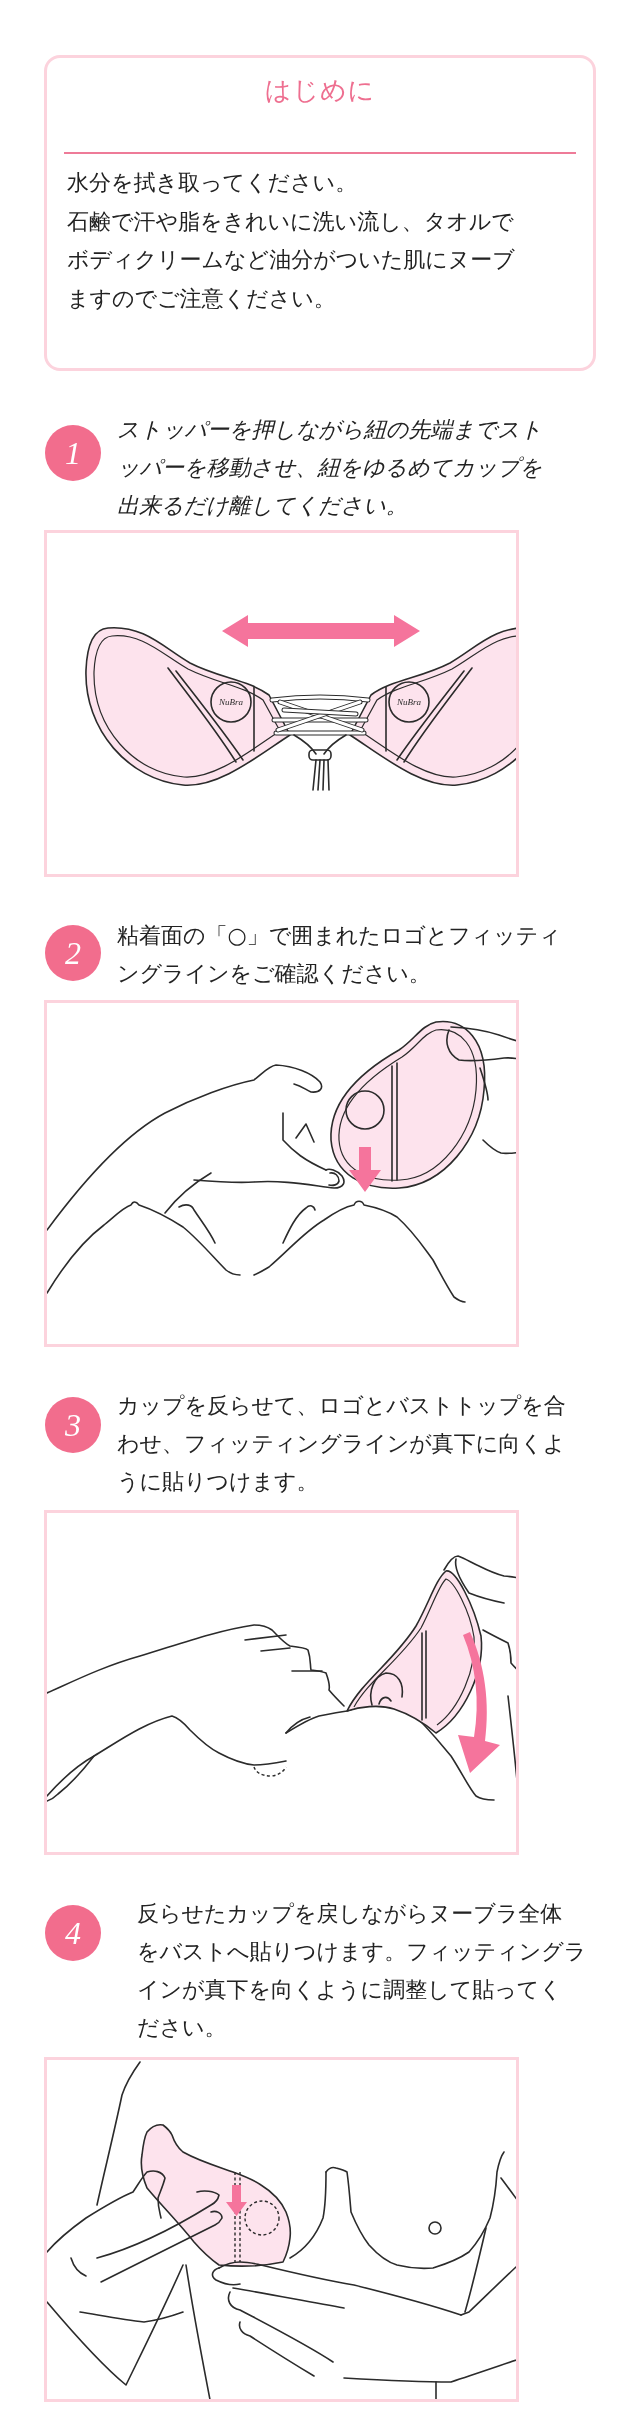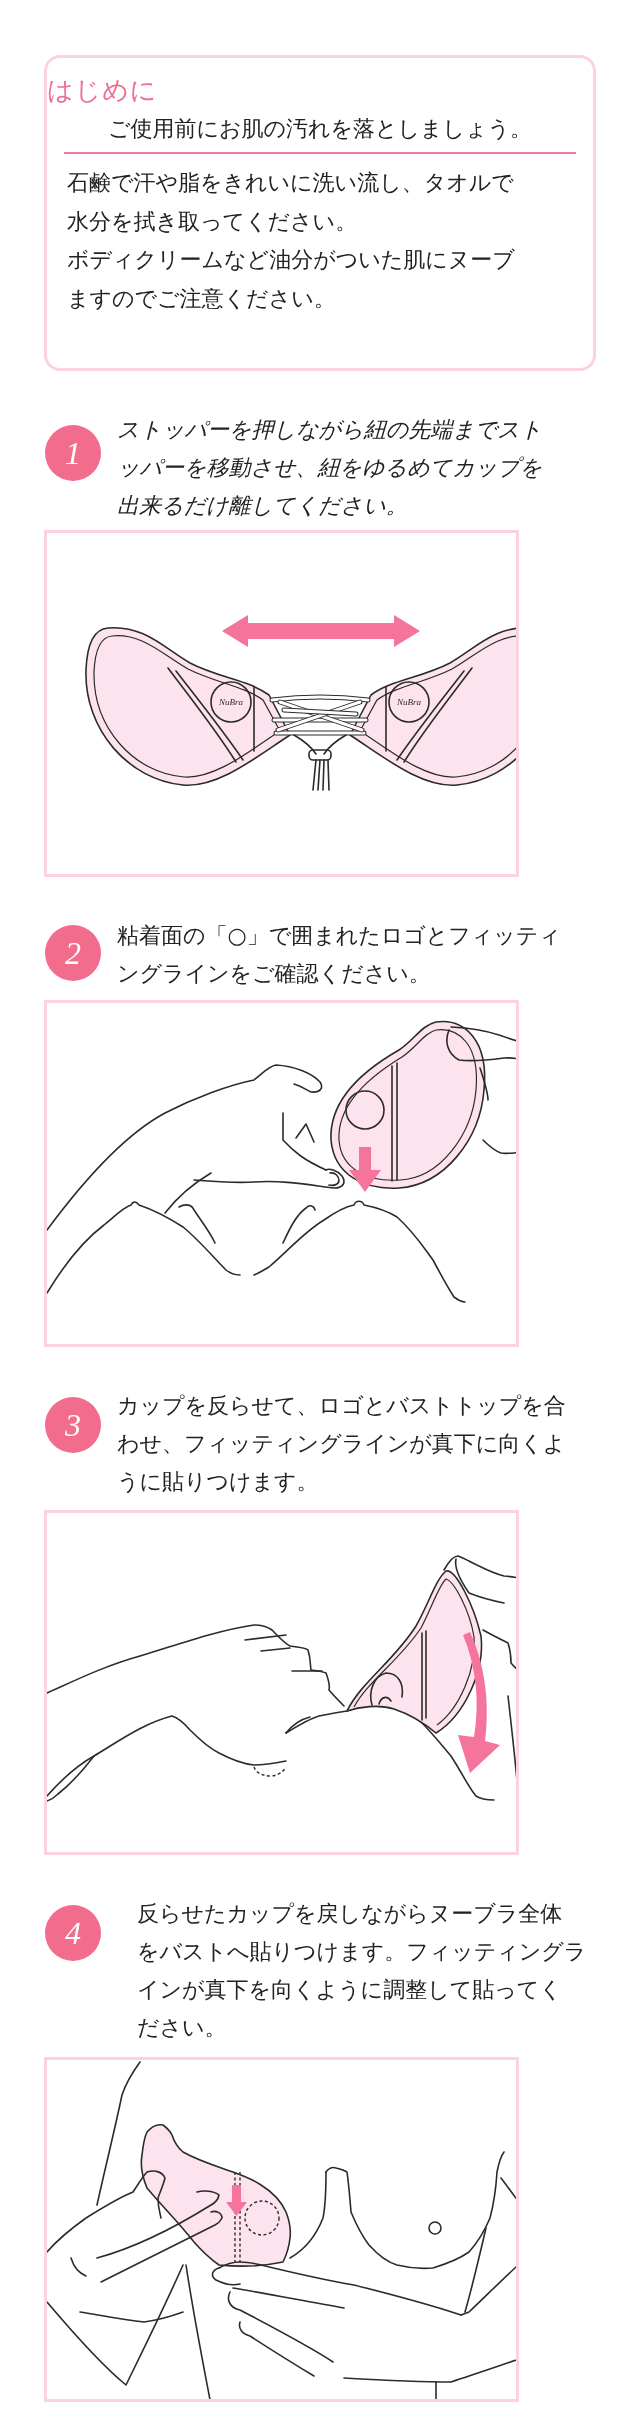--- a/index.html
+++ b/index.html
@@ -3,21 +3,21 @@
   <meta charset="utf-8">
   <style>
     html, body { margin: 0; padding: 0; background: #ffffff; }
     body { width: 640px; height: 2429px; position: relative; overflow: hidden;
            font-family: "DejaVu Sans", "Liberation Sans", sans-serif; color: #222222; }
     #page { position: relative; width: 640px; height: 2429px; }
 
     
     .intro-card { position: absolute; left: 44px; top: 55px; width: 552px; height: 316px;
                   box-sizing: border-box; border: 3px solid #fcd3dd; border-radius: 16px; background: #fff; }
-    .intro-title { position: absolute; left: 0; right: 0; top: 16px; 
+    .intro-title { position: absolute; left: 0; right: 0; top: 16px; text-align: center;
                    font-size: 26px; line-height: 32px; color: #ee6f90; letter-spacing: 1px; }
     .intro-subtitle { position: absolute; left: 0; right: 0; top: 56px; text-align: center;
                       font-size: 22px; line-height: 30px; color: #222; }
     .intro-divider { position: absolute; left: 17px; top: 94px; width: 512px; height: 2px; background: #ee7b98; }
     .intro-body { position: absolute; left: 20px; top: 106px; width: 510px; }
     .intro-line { font-size: 22px; line-height: 38.5px; white-space: nowrap; color: #222; }
 
     
     .badge { position: absolute; left: 45px; width: 56px; height: 56px; border-radius: 50%;
              background: #f26d8d; color: #ffffff; display: flex; align-items: center; justify-content: center;
@@ -36,25 +36,24 @@
     .lace-i { fill: none; stroke: #ffffff; stroke-width: 3; stroke-linecap: round; }
     .logo-text { font-family: "Liberation Serif", "DejaVu Serif", serif; font-size: 9px; fill: #2b2b2b; font-style: italic; }
   </style>
 </head>
 <body>
 
 <div id="page">
 
   <section class="intro-card">
     <div class="intro-title">はじめに</div>
-    <div class="intro-subtitle">ご使用前にお肌の汚れを落としましょう。</div>
     <div class="intro-divider"></div>
     <div class="intro-body">
+      <div class="intro-line">水分を拭き取ってください。</div>
       <div class="intro-line">石鹸で汗や脂をきれいに洗い流し、タオルで</div>
-      <div class="intro-line">水分を拭き取ってください。</div>
       <div class="intro-line">ボディクリームなど油分がついた肌にヌーブ</div>
       <div class="intro-line">ますのでご注意ください。</div>
     </div>
   </section>
 
   <section>
     <div class="badge" style="top:425px;">1</div>
     <div class="step-text" style="top:411px;font-style:italic;">
       <div class="step-line">ストッパーを押しながら紐の先端までスト</div>
       <div class="step-line">ッパーを移動させ、紐をゆるめてカップを</div>

